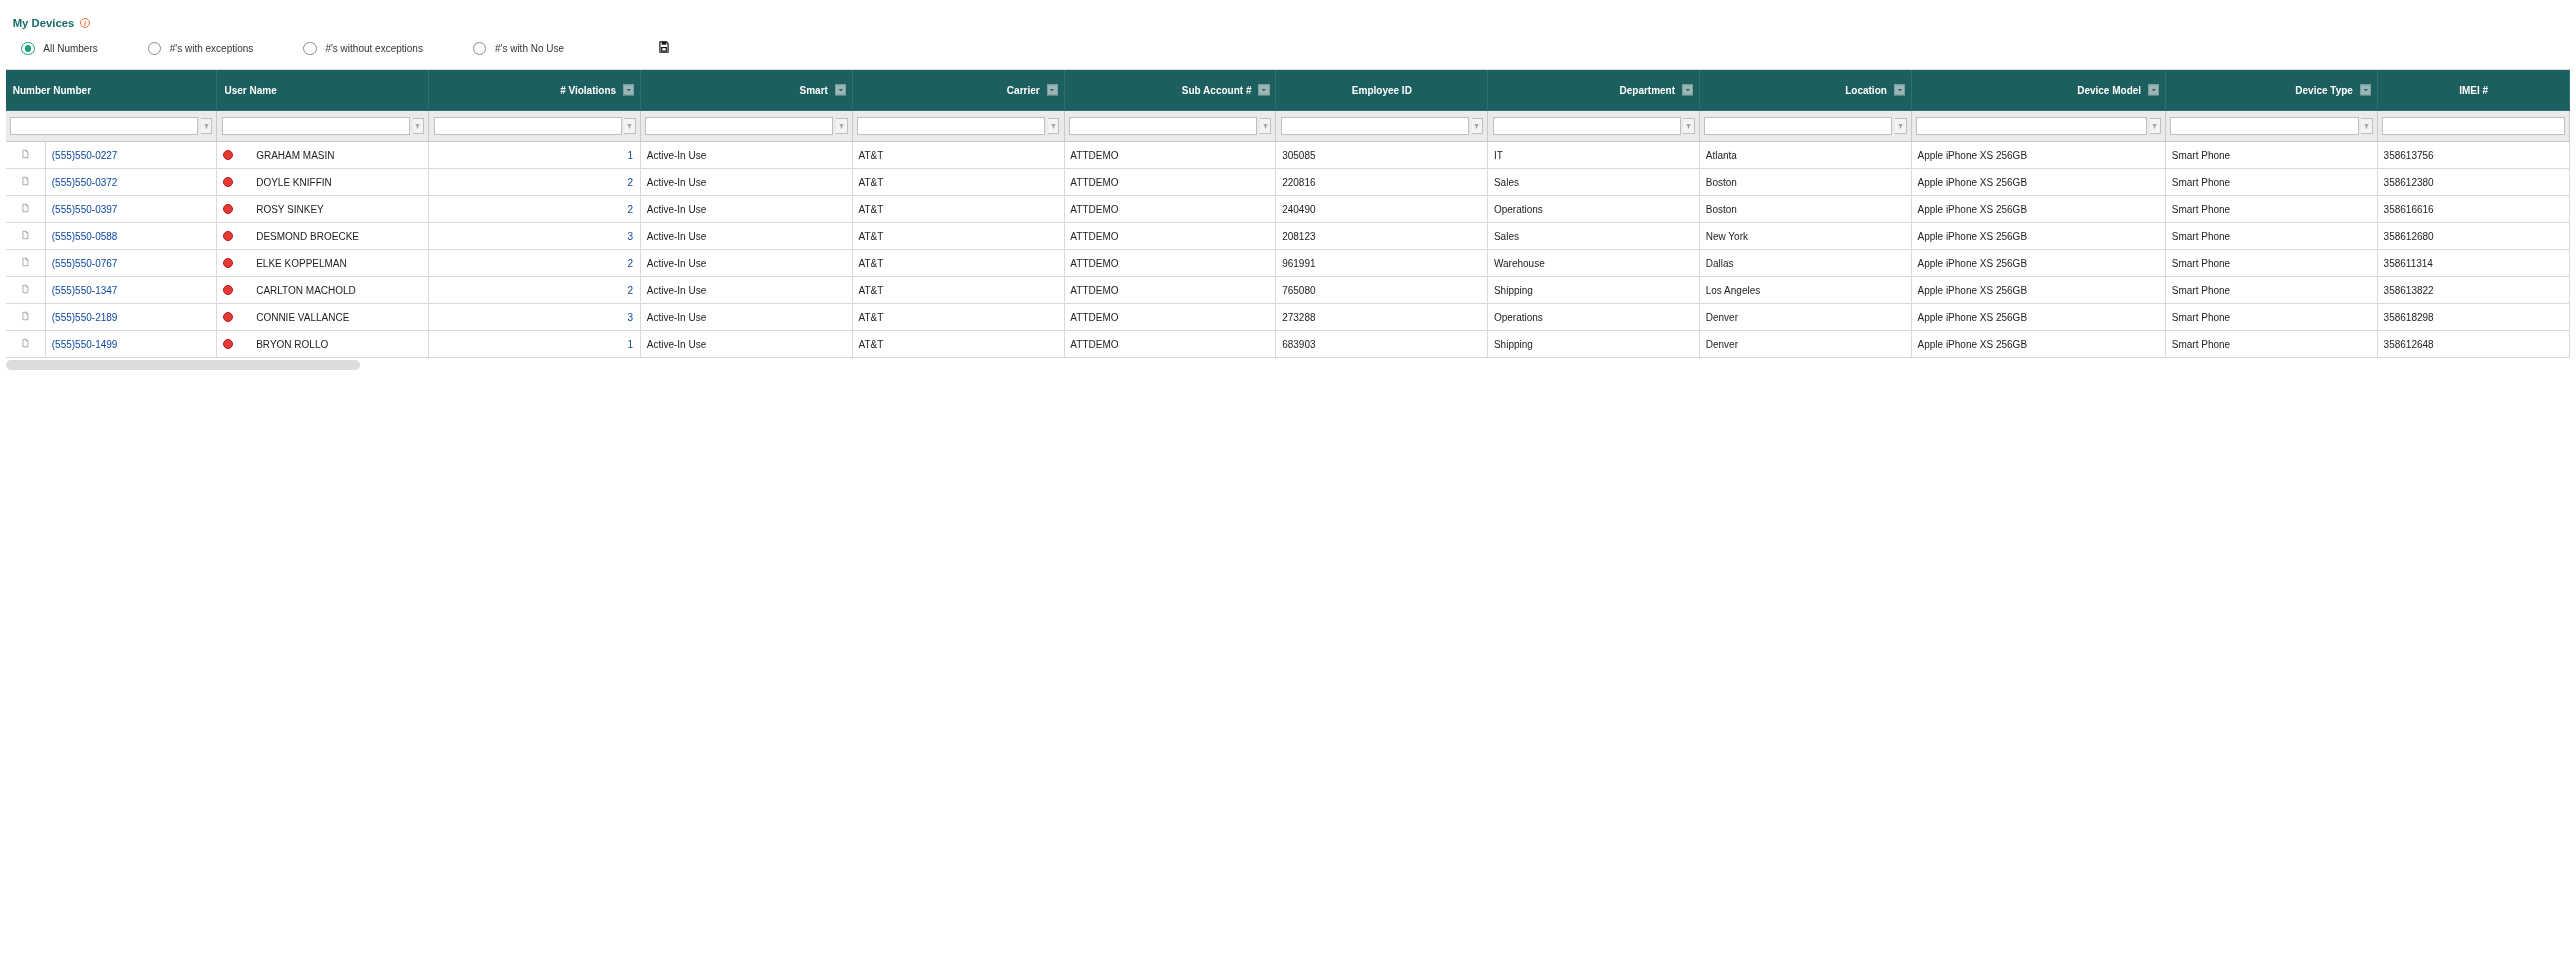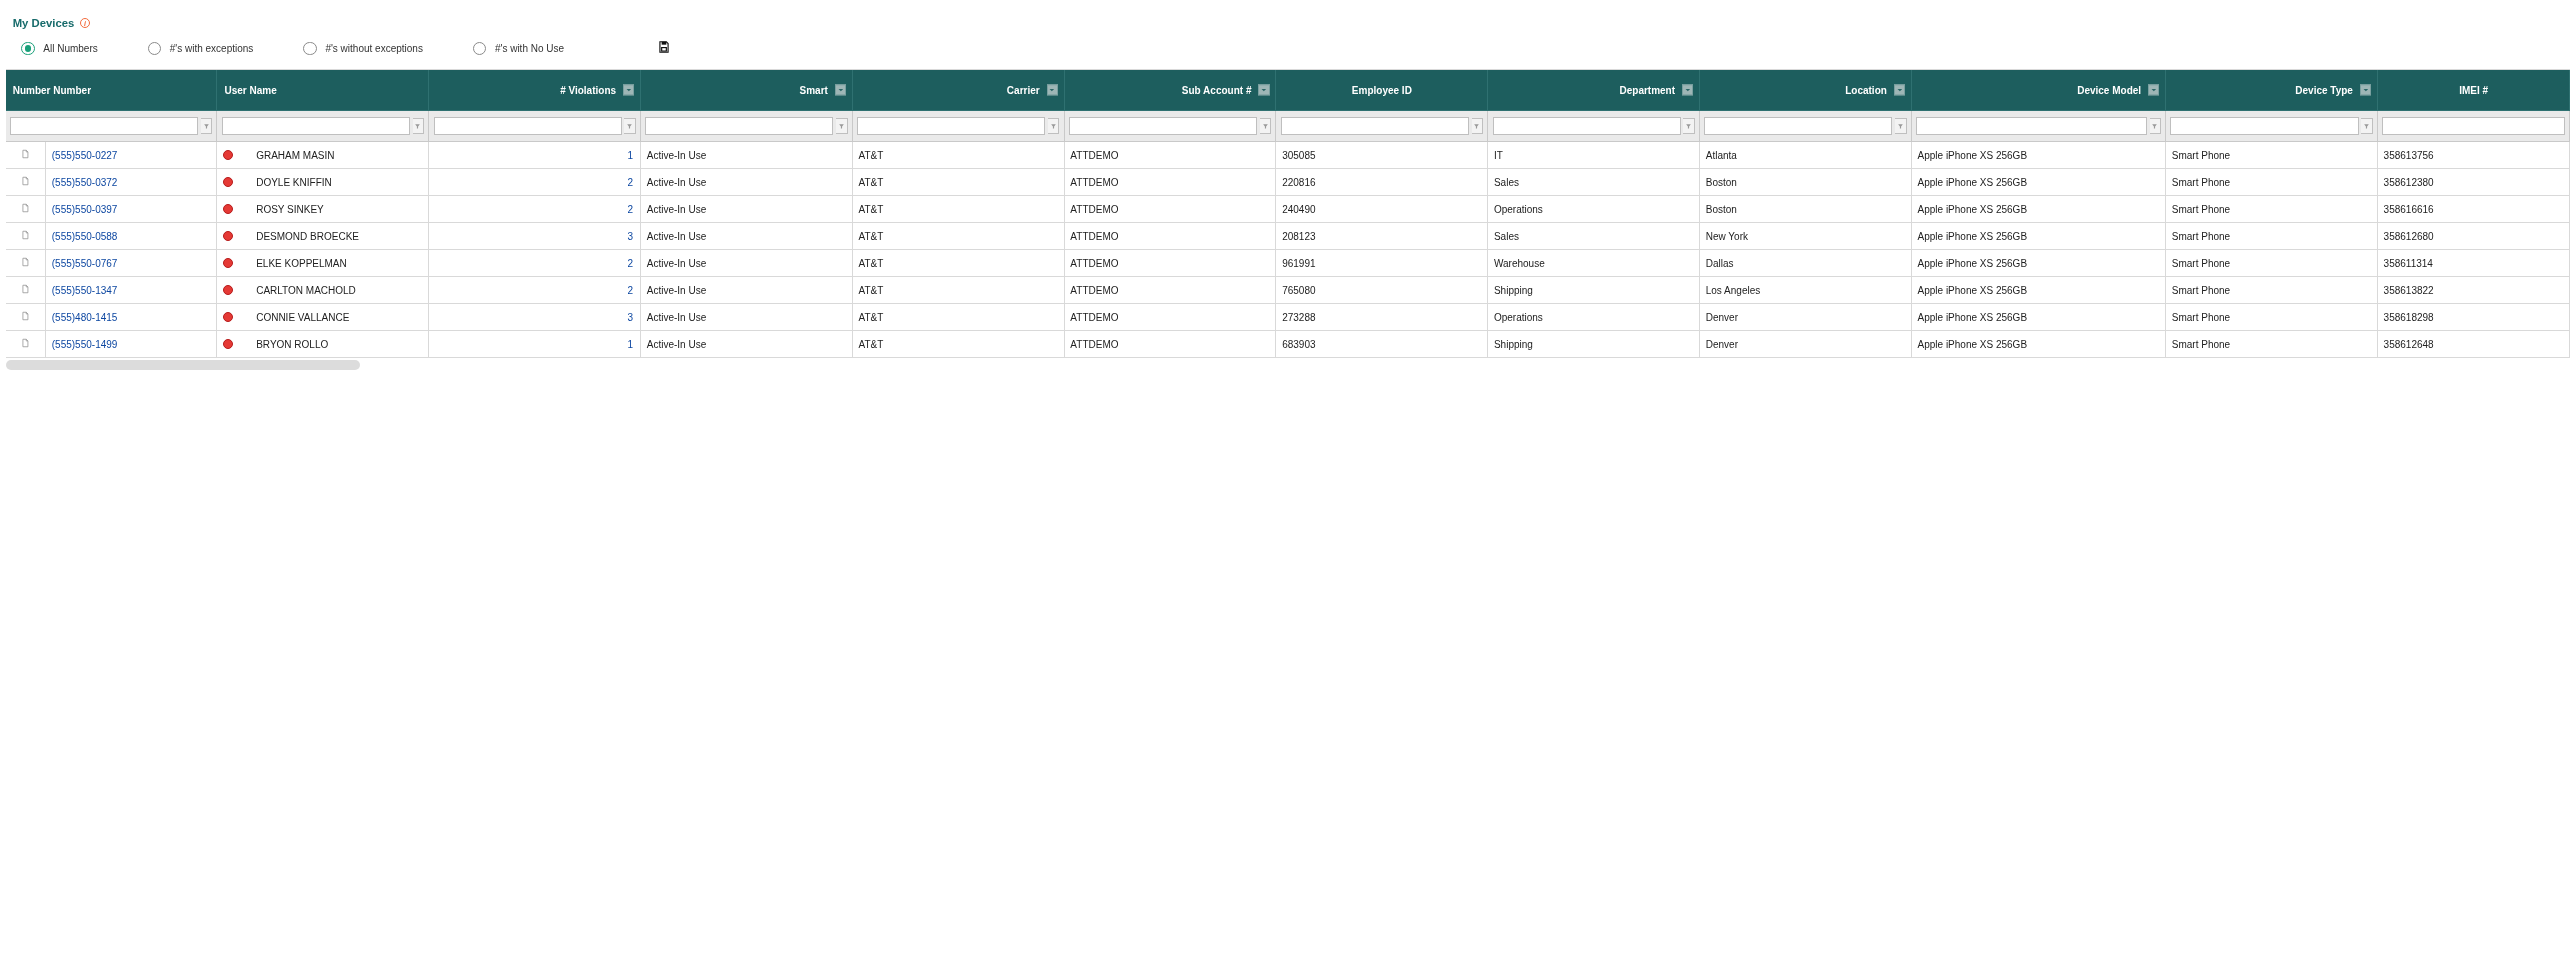--- a/index.html
+++ b/index.html
@@ -531,21 +531,21 @@
               <td>Smart Phone</td>
               <td class="imei">358613822</td>
             </tr>
             <tr>
               <td class="icon-cell"><span class="doc-icon">
                   <svg viewBox="0 0 24 24" fill="none" stroke="#999" stroke-width="2">
                     <path d="M7 3h8l4 4v14H7z"></path>
                     <path d="M15 3v4h4"></path>
                   </svg>
                 </span></td>
-              <td><a href="#" class="phone-link">(555)480-1415</a></td>
+              <td><a href="#" class="phone-link">(555)550-2189</a></td>
               <td>
                 <div class="user-cell">
                   <span class="dot"></span>
                   <span>CONNIE VALLANCE</span>
                 </div>
               </td>
               <td class="num">3</td>
               <td>Active-In Use</td>
               <td>AT&amp;T</td>
               <td>ATTDEMO</td>

